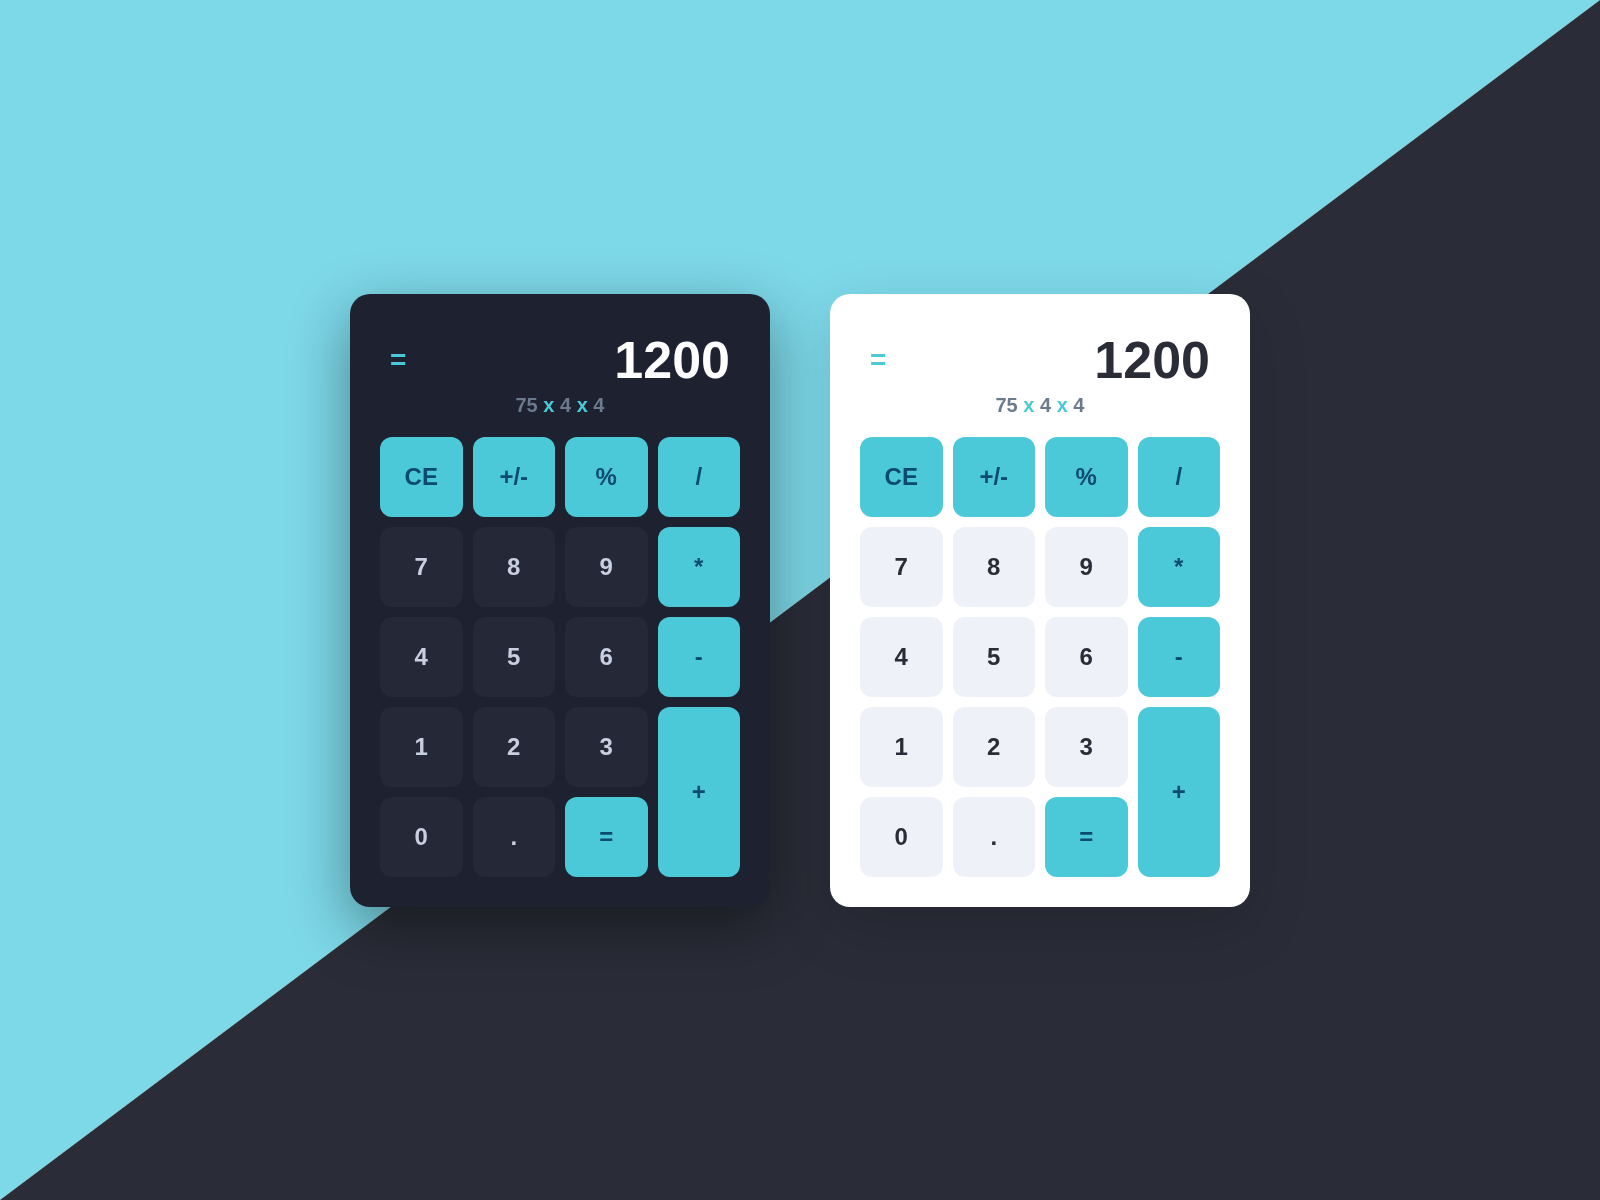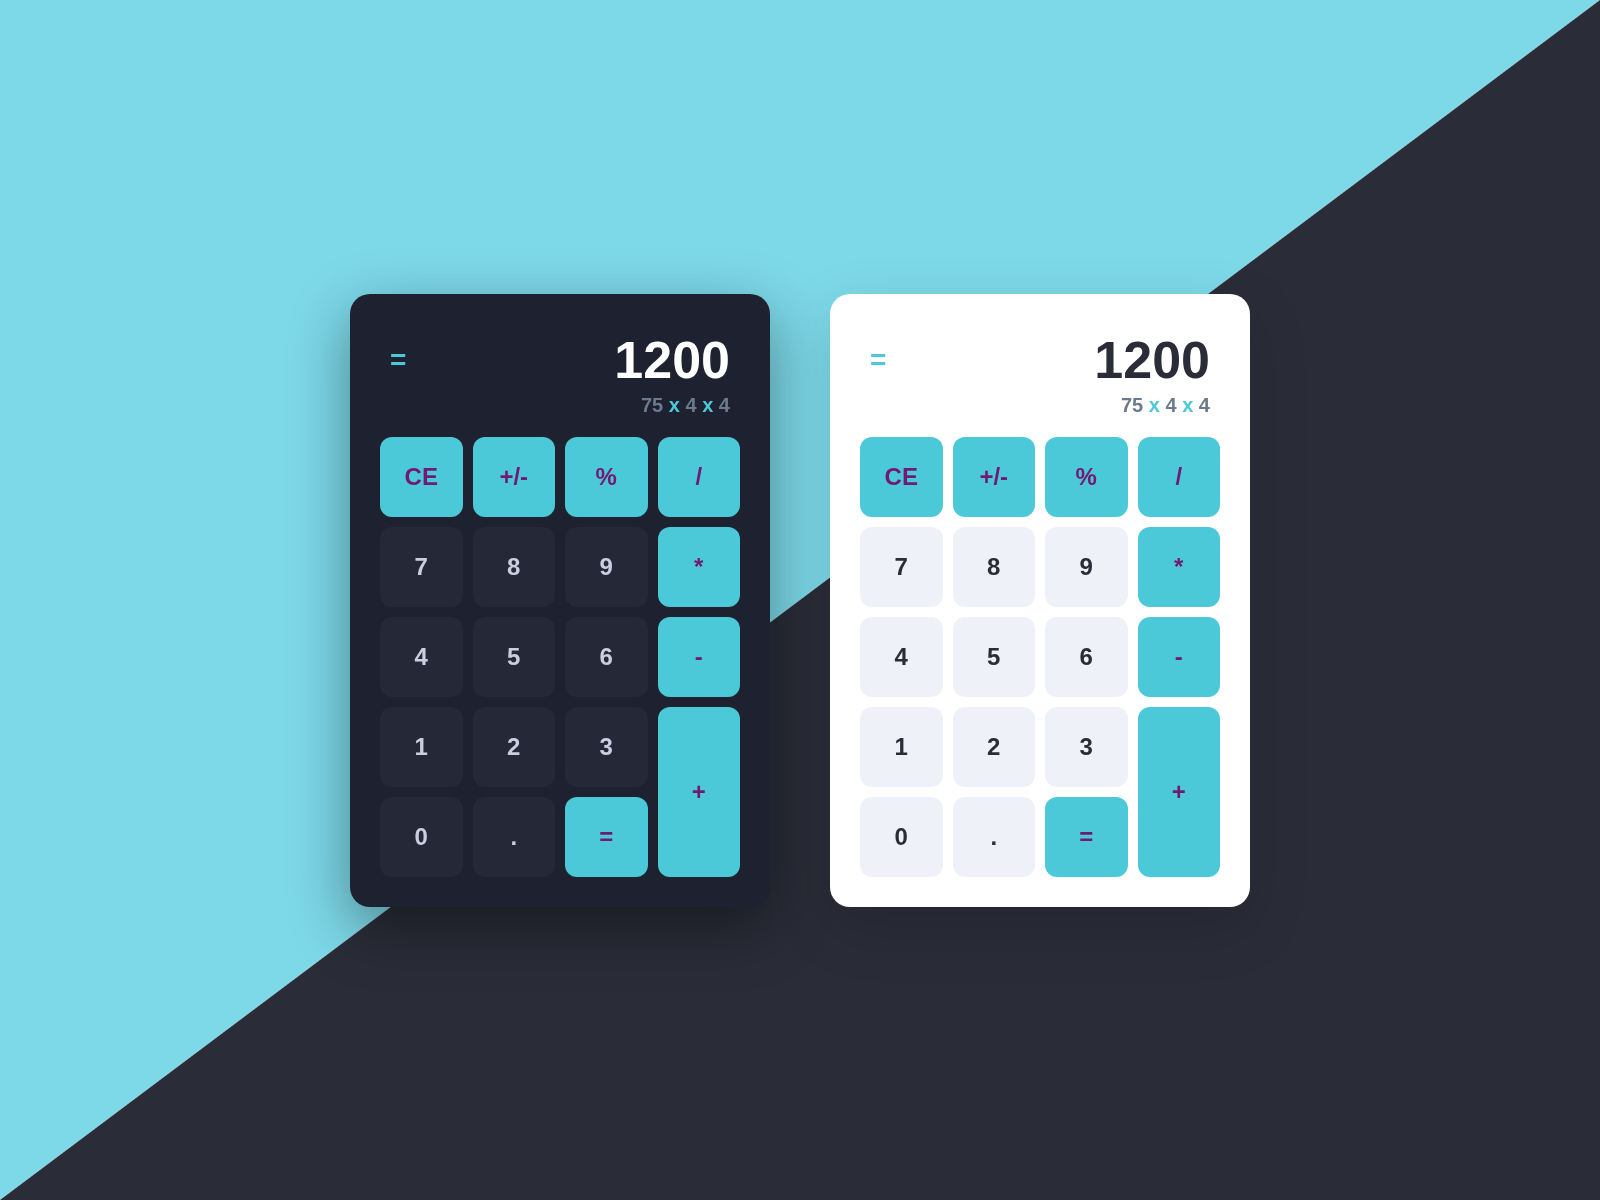--- a/index.html
+++ b/index.html
@@ -82,21 +82,21 @@
     .calc-result {
       font-size: 52px;
       font-weight: 800;
       line-height: 1;
     }
 
     .calc-dark .calc-result { color: #ffffff; }
     .calc-light .calc-result { color: #2a2d38; }
 
     .calc-expression {
-      text-align: right;
+      text-align: center;
       font-size: 20px;
       font-weight: 600;
       margin-top: 6px;
     }
 
     .calc-dark .calc-expression { color: #6b7a8d; }
     .calc-light .calc-expression { color: #6b7a8d; }
 
     .calc-expression .x-op {
       color: #4cc9d8;
@@ -118,21 +118,21 @@
       height: 80px;
       display: flex;
       align-items: center;
       justify-content: center;
       transition: opacity 0.15s;
     }
 
     
     .btn-cyan {
       background: #4cc9d8;
-      color: #701a75;
+      color: #0c4a6e;
     }
 
     
     .btn-dark-num {
       background: #252836;
       color: #c8cfe0;
     }
 
     
     .btn-light-num {

